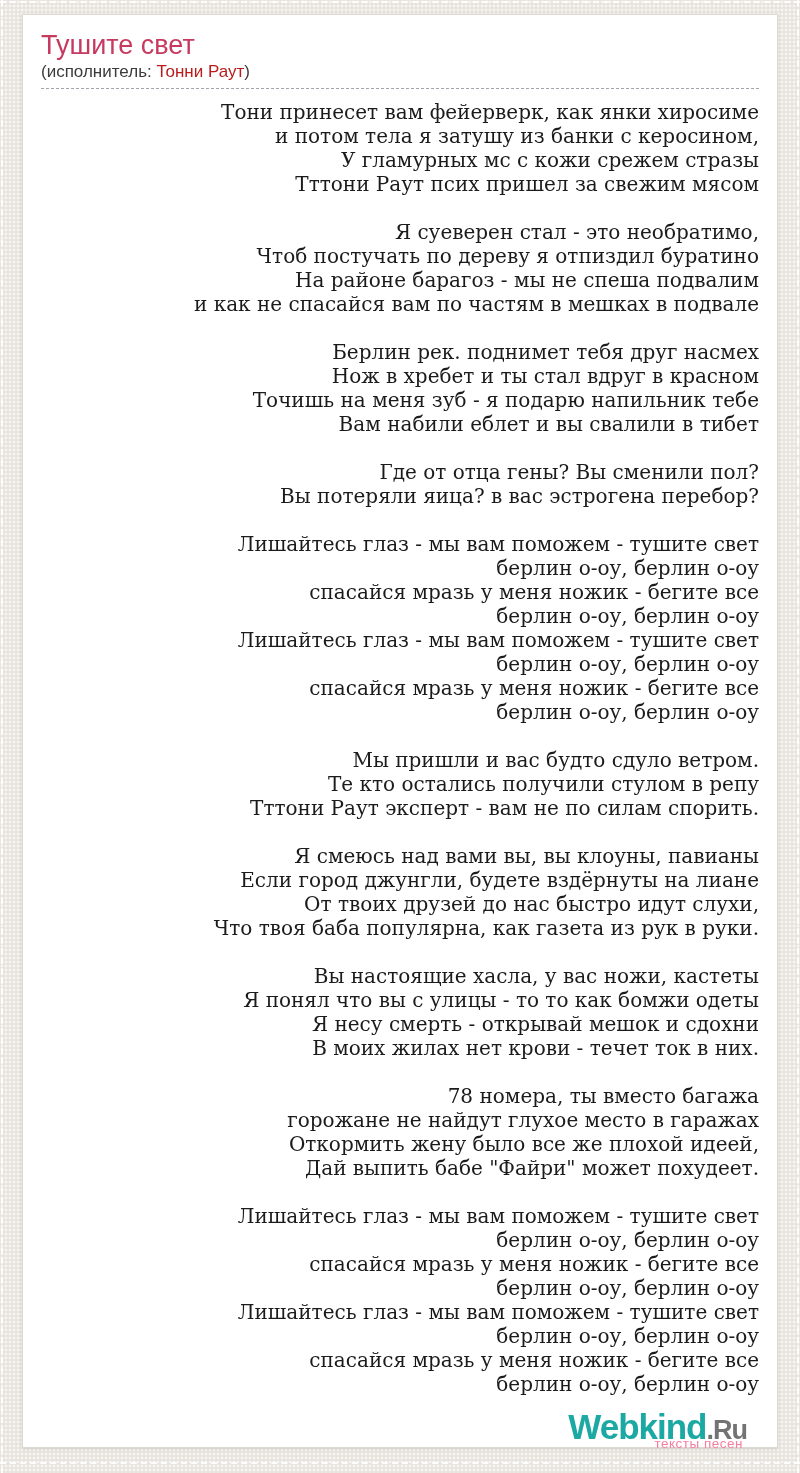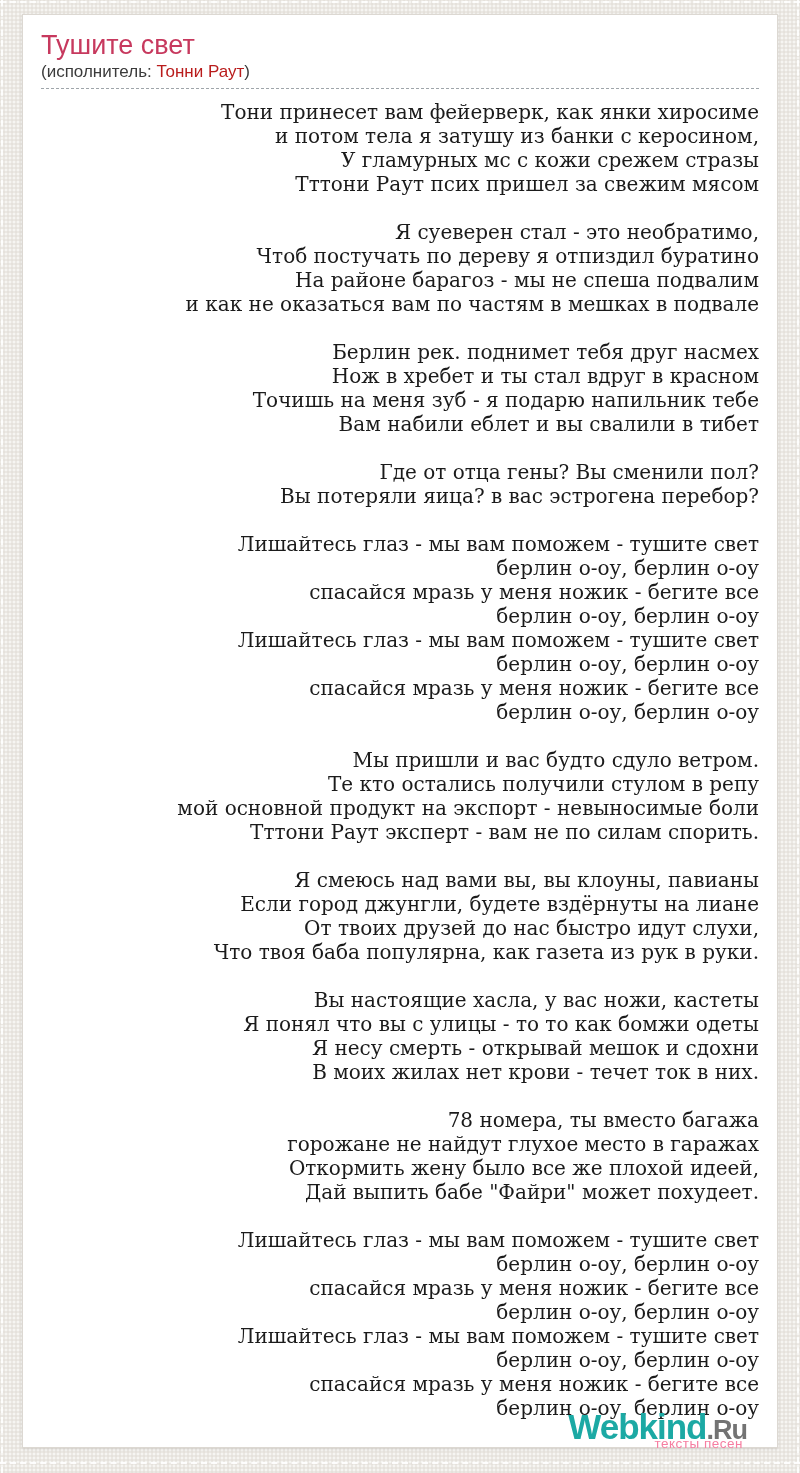--- a/index.html
+++ b/index.html
@@ -117,21 +117,21 @@
         <div class="stanza">
           <div class="lyric-line">Тони принесет вам фейерверк, как янки хиросиме</div>
           <div class="lyric-line">и потом тела я затушу из банки с керосином,</div>
           <div class="lyric-line">У гламурных мс с кожи срежем стразы</div>
           <div class="lyric-line">Тттони Раут псих пришел за свежим мясом</div>
         </div>
         <div class="stanza">
           <div class="lyric-line">Я суеверен стал - это необратимо,</div>
           <div class="lyric-line">Чтоб постучать по дереву я отпиздил буратино</div>
           <div class="lyric-line">На районе барагоз - мы не спеша подвалим</div>
-          <div class="lyric-line">и как не оказаться вам по частям в мешках в подвале</div>
+          <div class="lyric-line">и как не спасайся вам по частям в мешках в подвале</div>
         </div>
         <div class="stanza">
           <div class="lyric-line">Берлин рек. поднимет тебя друг насмех</div>
           <div class="lyric-line">Нож в хребет и ты стал вдруг в красном</div>
           <div class="lyric-line">Точишь на меня зуб - я подарю напильник тебе</div>
           <div class="lyric-line">Вам набили еблет и вы свалили в тибет</div>
         </div>
         <div class="stanza">
           <div class="lyric-line">Где от отца гены? Вы сменили пол?</div>
           <div class="lyric-line">Вы потеряли яица? в вас эстрогена перебор?</div>
@@ -142,21 +142,20 @@
           <div class="lyric-line">спасайся мразь у меня ножик - бегите все</div>
           <div class="lyric-line">берлин о-оу, берлин о-оу</div>
           <div class="lyric-line">Лишайтесь глаз - мы вам поможем - тушите свет</div>
           <div class="lyric-line">берлин о-оу, берлин о-оу</div>
           <div class="lyric-line">спасайся мразь у меня ножик - бегите все</div>
           <div class="lyric-line">берлин о-оу, берлин о-оу</div>
         </div>
         <div class="stanza">
           <div class="lyric-line">Мы пришли и вас будто сдуло ветром.</div>
           <div class="lyric-line">Те кто остались получили стулом в репу</div>
-          <div class="lyric-line">мой основной продукт на экспорт - невыносимые боли</div>
           <div class="lyric-line">Тттони Раут эксперт - вам не по силам спорить.</div>
         </div>
         <div class="stanza">
           <div class="lyric-line">Я смеюсь над вами вы, вы клоуны, павианы</div>
           <div class="lyric-line">Если город джунгли, будете вздёрнуты на лиане</div>
           <div class="lyric-line">От твоих друзей до нас быстро идут слухи,</div>
           <div class="lyric-line">Что твоя баба популярна, как газета из рук в руки.</div>
         </div>
         <div class="stanza">
           <div class="lyric-line">Вы настоящие хасла, у вас ножи, кастеты</div>

